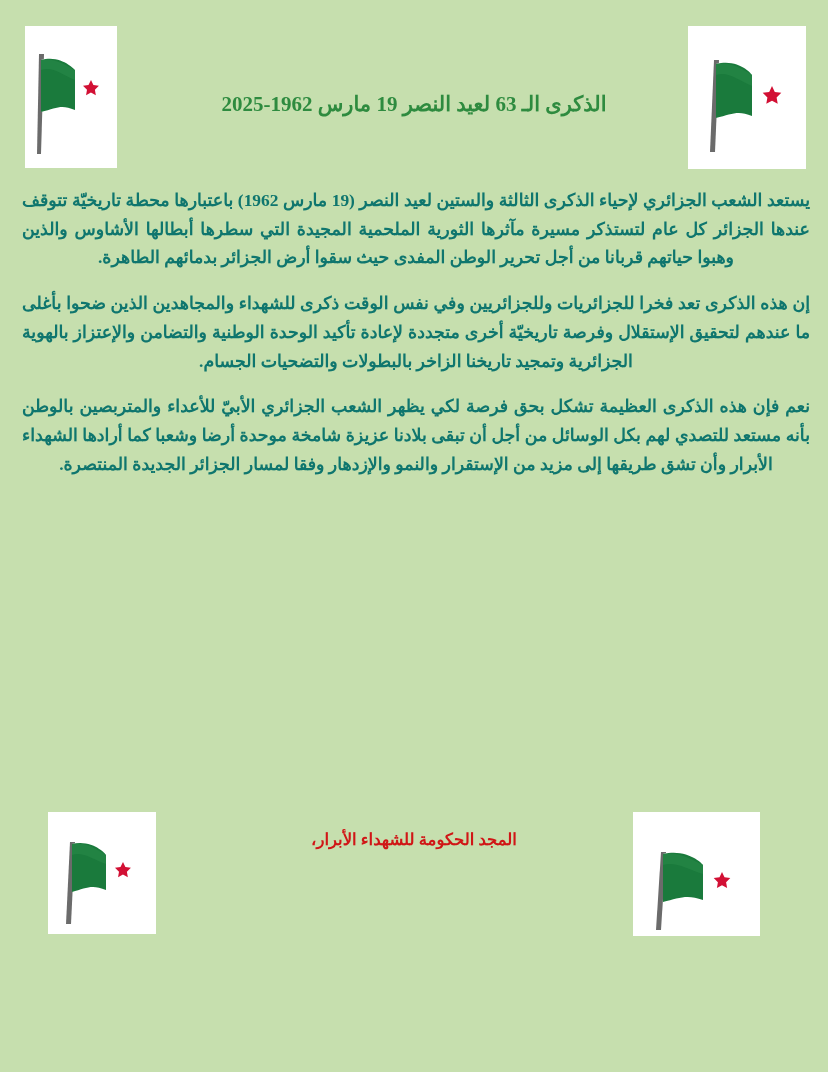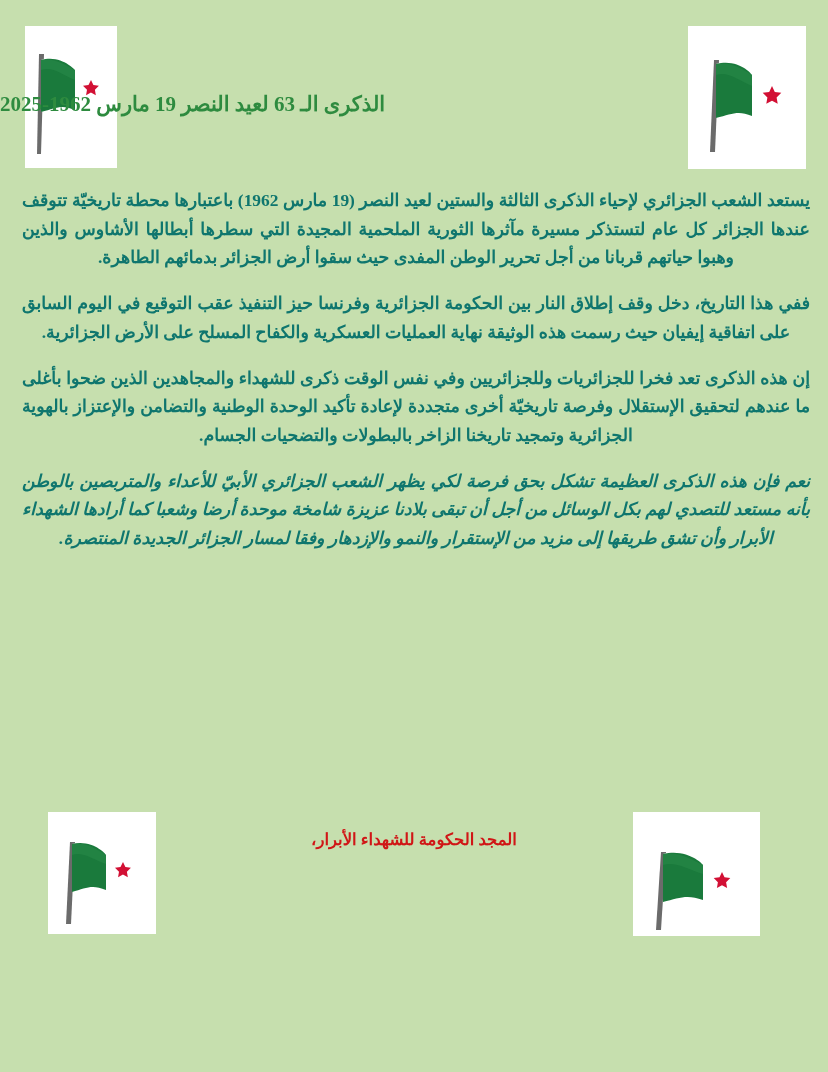--- a/index.html
+++ b/index.html
@@ -39,21 +39,21 @@
   .flag-box.bottom-left  { left: 48px;  top: 812px; width: 108px; height: 122px; }
   .flag-box.bottom-right { left: 633px; top: 812px; width: 127px; height: 124px; }
 
   .flag-box svg { display: block; width: 100%; height: 100%; }
 
   .title {
     position: absolute;
     left: 0;
     right: 0;
     top: 92px;
-    text-align: left;
+    text-align: center;
     color: #2e8b3f;
     font-size: 21px;
     font-weight: bold;
     font-family: "Liberation Serif", "DejaVu Serif", serif;
     letter-spacing: 0px;
     direction: rtl;
     unicode-bidi: isolate;
   }
 
   
@@ -71,21 +71,21 @@
     color: #0f766e;
     font-size: 17.4px;
     font-weight: bold;
     line-height: 1.65;
     margin: 0 0 17px 0;
     direction: rtl;
     text-align: justify;
     text-justify: inter-word;
     font-family: "Liberation Serif", "DejaVu Serif", serif;
   }
-  .para:last-child { margin-bottom: 16px; font-style: italic; }
+  .para:last-child { margin-bottom: 16px; }
 
   
   .footer {
     position: absolute;
     top: 824px;
     left: 0;
     right: 0;
     text-align: center;
     direction: rtl;
   }
@@ -130,21 +130,20 @@
         <path d="M80 46 a21 21 0 1 0 0 42 a16 16 0 1 1 0 -42 Z" fill="#d21034"></path>
         <path d="M84 60 l2.8 5.9 6.5 .9 -4.7 4.6 1.1 6.4 -5.7 -3 -5.7 3 1.1 -6.4 -4.7 -4.6 6.5 -.9 Z" fill="#d21034"></path>
       </svg>
     </div>
 
     <div class="title">الذكرى الـ 63 لعيد النصر 19 مارس 1962-2025</div>
   </div>
 
   <div class="content">
     <p class="para">يستعد الشعب الجزائري لإحياء الذكرى الثالثة والستين لعيد النصر (19 مارس 1962) باعتبارها محطة تاريخيّة تتوقف عندها الجزائر كل عام لتستذكر مسيرة مآثرها الثورية الملحمية المجيدة التي سطرها أبطالها الأشاوس والذين وهبوا حياتهم قربانا من أجل تحرير الوطن المفدى حيث سقوا أرض الجزائر بدمائهم الطاهرة.</p>
-    <p class="para">ففي هذا التاريخ، دخل وقف إطلاق النار بين الحكومة الجزائرية وفرنسا حيز التنفيذ عقب التوقيع في اليوم السابق على اتفاقية إيفيان حيث رسمت هذه الوثيقة نهاية العمليات العسكرية والكفاح المسلح على الأرض الجزائرية.</p>
     <p class="para">إن هذه الذكرى تعد فخرا للجزائريات وللجزائريين وفي نفس الوقت ذكرى للشهداء والمجاهدين الذين ضحوا بأغلى ما عندهم لتحقيق الإستقلال وفرصة تاريخيّة أخرى متجددة لإعادة تأكيد الوحدة الوطنية والتضامن والإعتزاز بالهوية الجزائرية وتمجيد تاريخنا الزاخر بالبطولات والتضحيات الجسام.</p>
     <p class="para">نعم فإن هذه الذكرى العظيمة تشكل بحق فرصة لكي يظهر الشعب الجزائري الأبيّ للأعداء والمتربصين بالوطن بأنه مستعد للتصدي لهم بكل الوسائل من أجل أن تبقى بلادنا عزيزة شامخة موحدة أرضا وشعبا كما أرادها الشهداء الأبرار وأن تشق طريقها إلى مزيد من الإستقرار والنمو والإزدهار وفقا لمسار الجزائر الجديدة المنتصرة.</p>
   </div>
 
   <div class="flag-box bottom-left">
     <svg viewBox="0 0 108 122" xmlns="http://www.w3.org/2000/svg" aria-hidden="true">
       <rect x="0" y="0" width="108" height="122" fill="#ffffff"></rect>
       <path d="M22 30 L18 112 L23 112 L27 30 Z" fill="#6b6b6b"></path>
       <path d="M24 32 C46 26, 70 44, 98 34 L98 78 C70 88, 46 72, 24 80 Z" fill="#ffffff"></path>
       <path d="M24 32 C44 27, 58 42, 58 43 L58 78 C44 72, 38 76, 24 80 Z" fill="#1a7a3c"></path>

